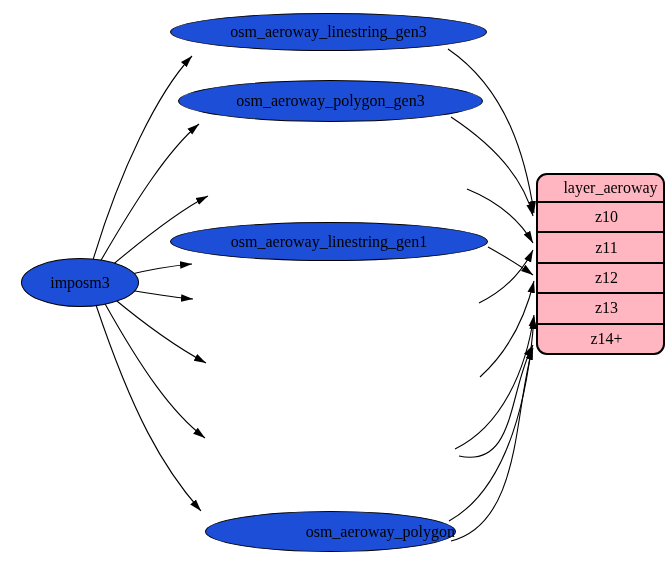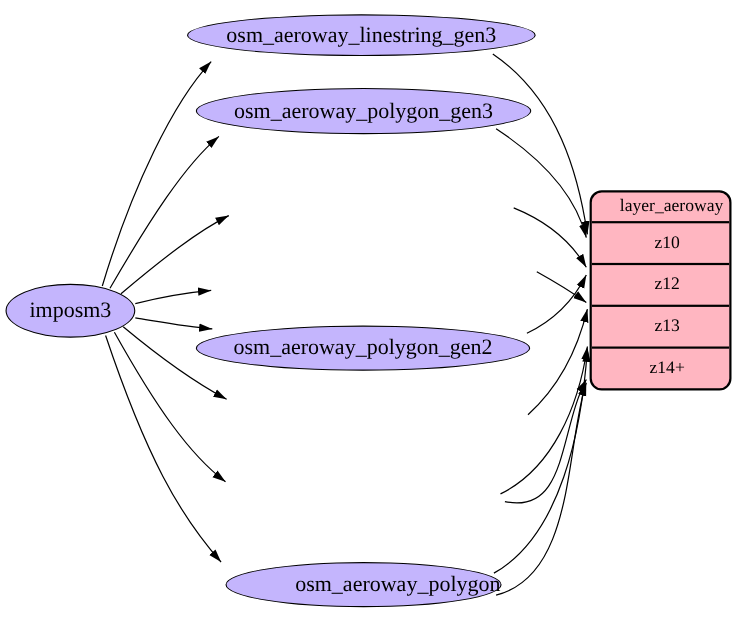--- a/index.html
+++ b/index.html
@@ -19,25 +19,25 @@
   }
   svg.edges path.edge {
     fill: none;
     stroke: #000000;
     stroke-width: 1.1;
   }
   .ellipse {
     position: absolute;
     border: 1.2px solid #000000;
     border-radius: 50%;
-    background: #c4b5fd;
+    background: #1d4ed8;
     display: flex;
     align-items: center;
     justify-content: center;
-    font-size: 20px;
+    font-size: 16px;
     white-space: nowrap;
     box-sizing: border-box;
   }
   .record {
     position: absolute;
     left: 536px;
     top: 173px;
     width: 129px;
     height: 182px;
     background: #ffb6c1;
@@ -85,38 +85,39 @@
     <path class="edge" d="M467,189 C504,204 523,226 533,243" marker-end="url(#arrow)"></path>
     <path class="edge" d="M479,303 C508,289 524,268 533,250" marker-end="url(#arrow)"></path>
     <path class="edge" d="M488,247 C506,257 522,267 533,275" marker-end="url(#arrow)"></path>
     <path class="edge" d="M480,377 C512,348 527,310 534,281" marker-end="url(#arrow)"></path>
     <path class="edge" d="M455,449 C502,426 526,370 534,315" marker-end="url(#arrow)"></path>
     <path class="edge" d="M449,521 C510,487 529,390 534,317" marker-end="url(#arrow)"></path>
     <path class="edge" d="M459,456 C516,468 508,392 533,345" marker-end="url(#arrow)"></path>
     <path class="edge" d="M451,541 C523,523 514,405 533,348" marker-end="url(#arrow)"></path>
   </svg>
 
-  <div class="ellipse" style="left:5px; top:258px; width:118px; height:49px;text-align:right;">
+  <div class="ellipse" style="left:21px; top:258px; width:118px; height:49px;text-align:right;">
     <span>imposm3</span>
   </div>
 
   <div class="ellipse" style="left:170px; top:13px; width:317px; height:38px;">
     <span>osm_aeroway_linestring_gen3</span>
   </div>
   <div class="ellipse" style="left:178px; top:80px; width:305px; height:42px;">
     <span>osm_aeroway_polygon_gen3</span>
   </div>
-  <div class="ellipse" style="left:178px; top:296px; width:304px; height:41px;">
-    <span>osm_aeroway_polygon_gen2</span>
+  <div class="ellipse" style="left:170px; top:222px; width:318px; height:39px;">
+    <span>osm_aeroway_linestring_gen1</span>
   </div>
   <div class="ellipse" style="left:205px; top:511px; width:251px; height:41px;justify-content:flex-end;">
     <span>osm_aeroway_polygon</span>
   </div>
 
   <div class="record">
     <div class="rrow header">layer_aeroway</div>
     <div class="rrow">z10</div>
+    <div class="rrow">z11</div>
     <div class="rrow">z12</div>
     <div class="rrow">z13</div>
     <div class="rrow">z14+</div>
   </div>
 
 </div>
 
 </body></html>

